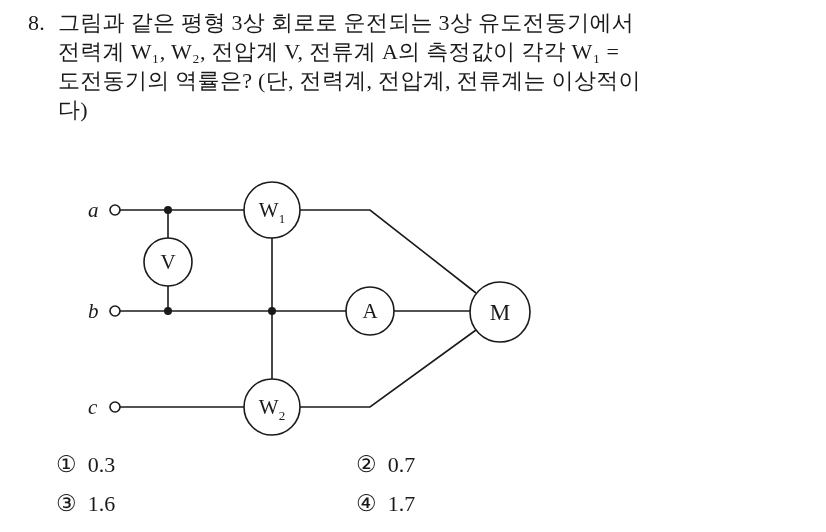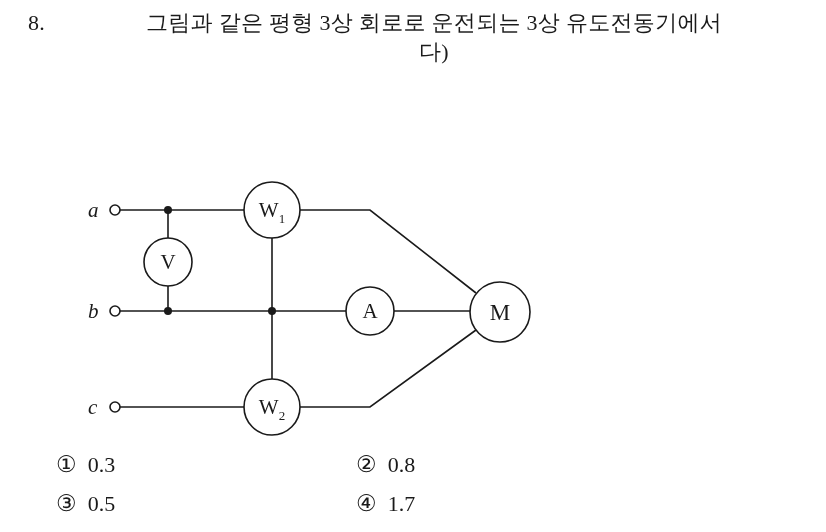--- a/index.html
+++ b/index.html
@@ -29,21 +29,20 @@
   }
   .q-number {
     flex: 0 0 30px;
     white-space: nowrap;
   }
   .q-text {
     flex: 1;
   }
   .q-line {
     white-space: nowrap;
-    text-align: center;
   }
   .diagram-wrap {
     position: absolute;
     left: 30px;
     top: 175px;
     width: 560px;
     height: 272px;
   }
   svg text {
     font-family: "Liberation Serif", "DejaVu Serif", serif;
@@ -70,20 +69,22 @@
 </style>
 </head>
 <body>
 
 <div class="page">
 
   <div class="question">
     <div class="q-number">8.</div>
     <div class="q-text">
       <div class="q-line">그림과 같은 평형 3상 회로로 운전되는 3상 유도전동기에서</div>
+      <div class="q-line">전력계 W₁, W₂, 전압계 V, 전류계 A의 측정값이 각각 W₁ =</div>
+      <div class="q-line">도전동기의 역률은? (단, 전력계, 전압계, 전류계는 이상적이</div>
       <div class="q-line">다)</div>
     </div>
   </div>
 
   <div class="diagram-wrap">
     <svg width="560" height="272" viewBox="0 0 560 272">
       <g stroke="#1a1a1a" stroke-width="1.6" fill="none">
 
         <path d="M 90 35 H 214"></path>
         <path d="M 270 35 H 340 L 446 118"></path>
@@ -136,25 +137,25 @@
     </svg>
   </div>
 
   <div class="choices">
     <div class="choice">
       <span class="marker">①</span>
       <span class="value">0.3</span>
     </div>
     <div class="choice">
       <span class="marker">②</span>
-      <span class="value">0.8</span>
+      <span class="value">0.7</span>
     </div>
     <div class="choice">
       <span class="marker">③</span>
-      <span class="value">0.5</span>
+      <span class="value">1.6</span>
     </div>
     <div class="choice">
       <span class="marker">④</span>
       <span class="value">1.7</span>
     </div>
   </div>
 
 </div>
 
 </body></html>

